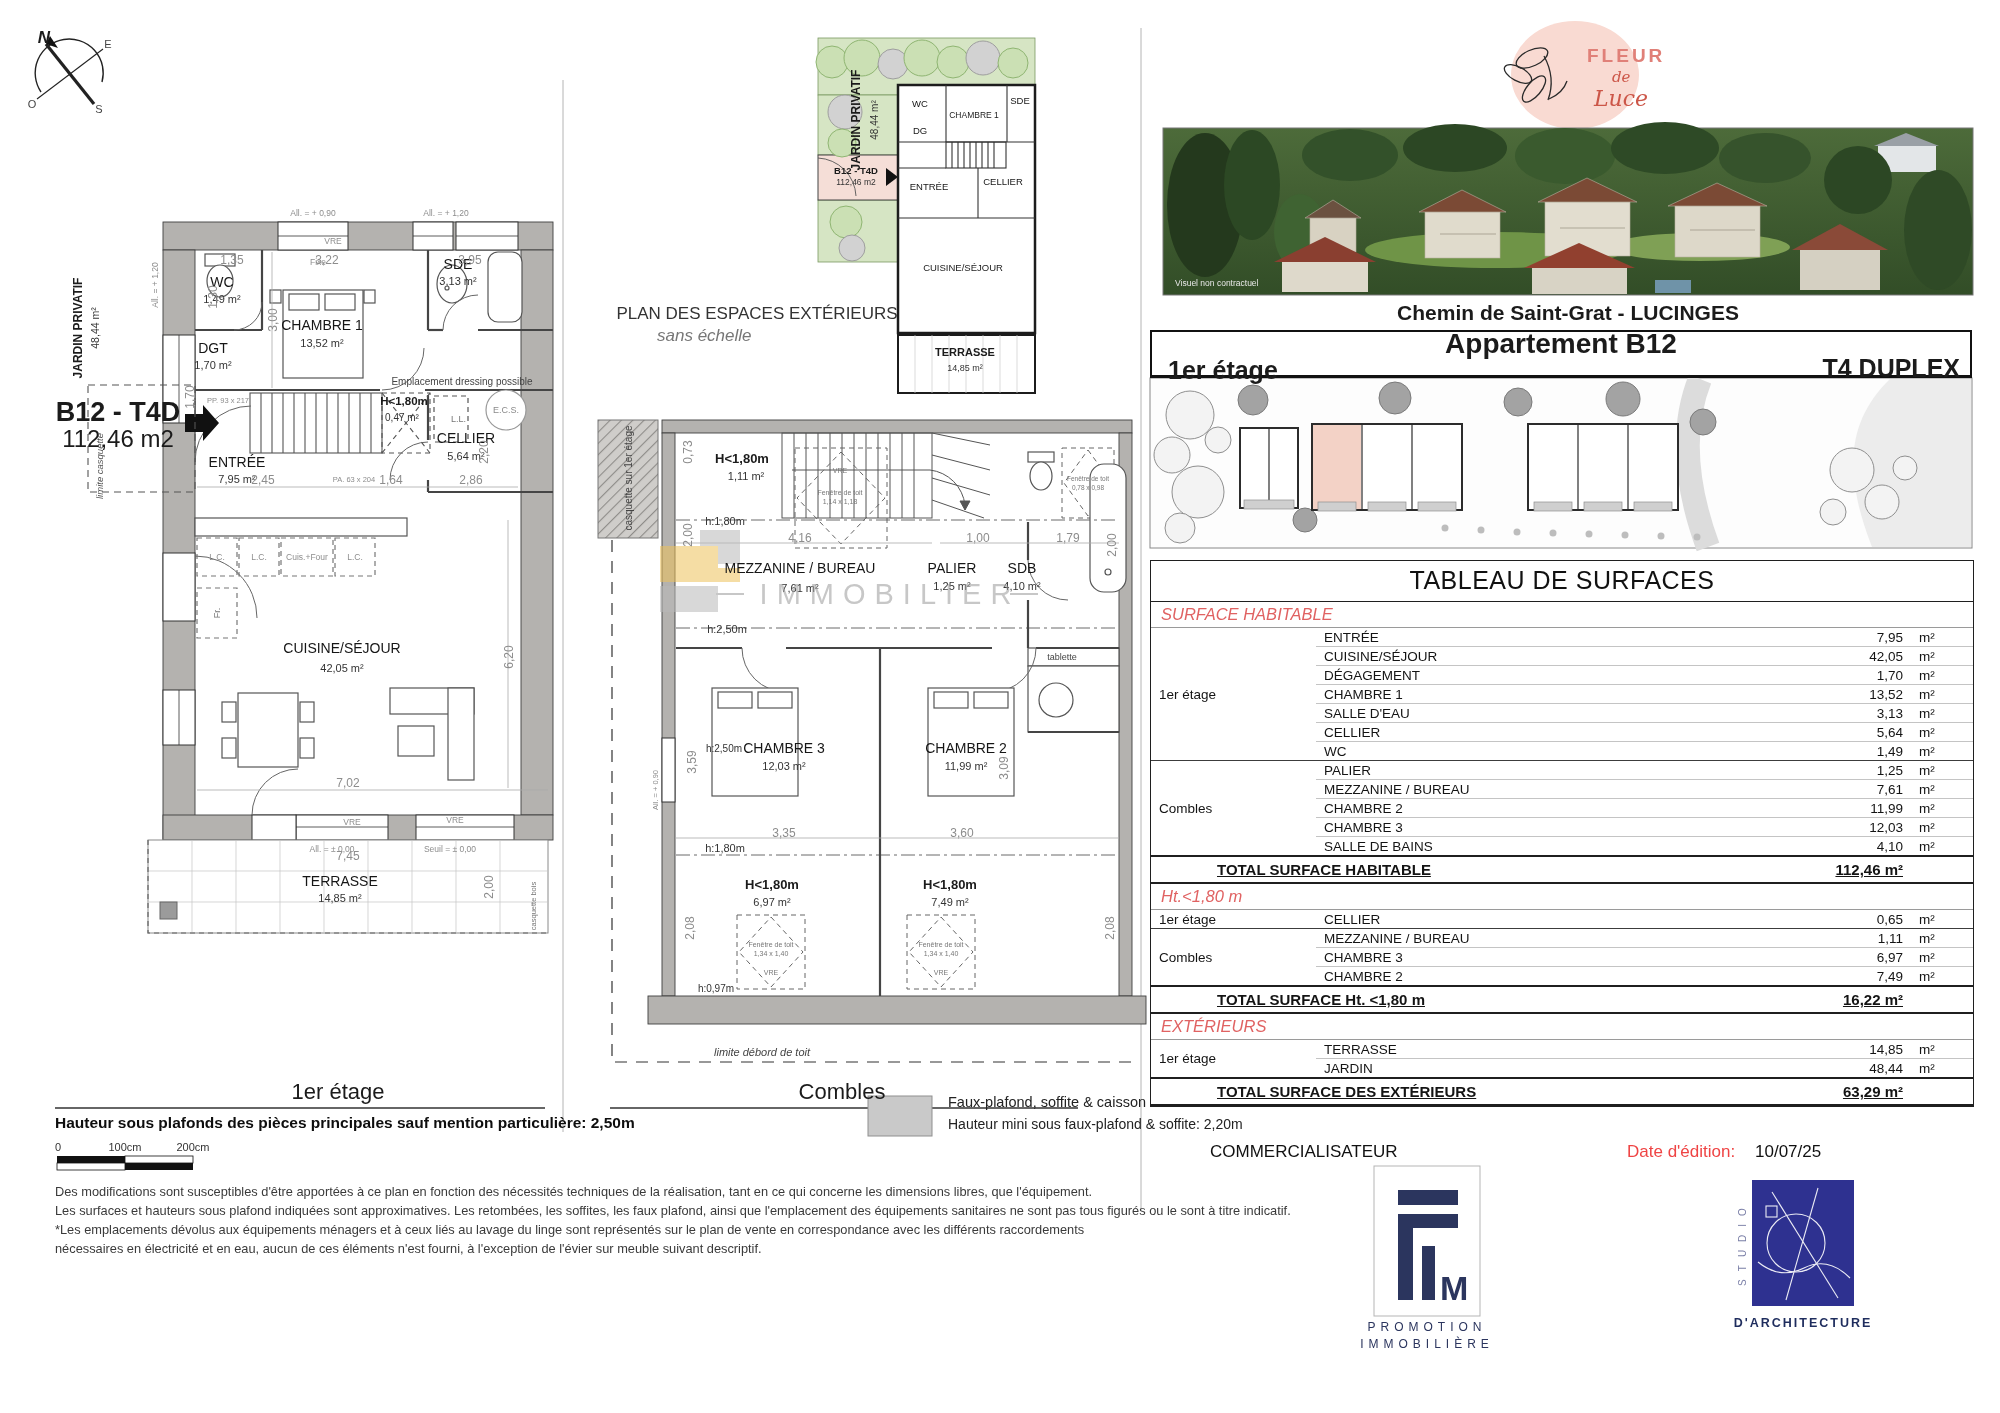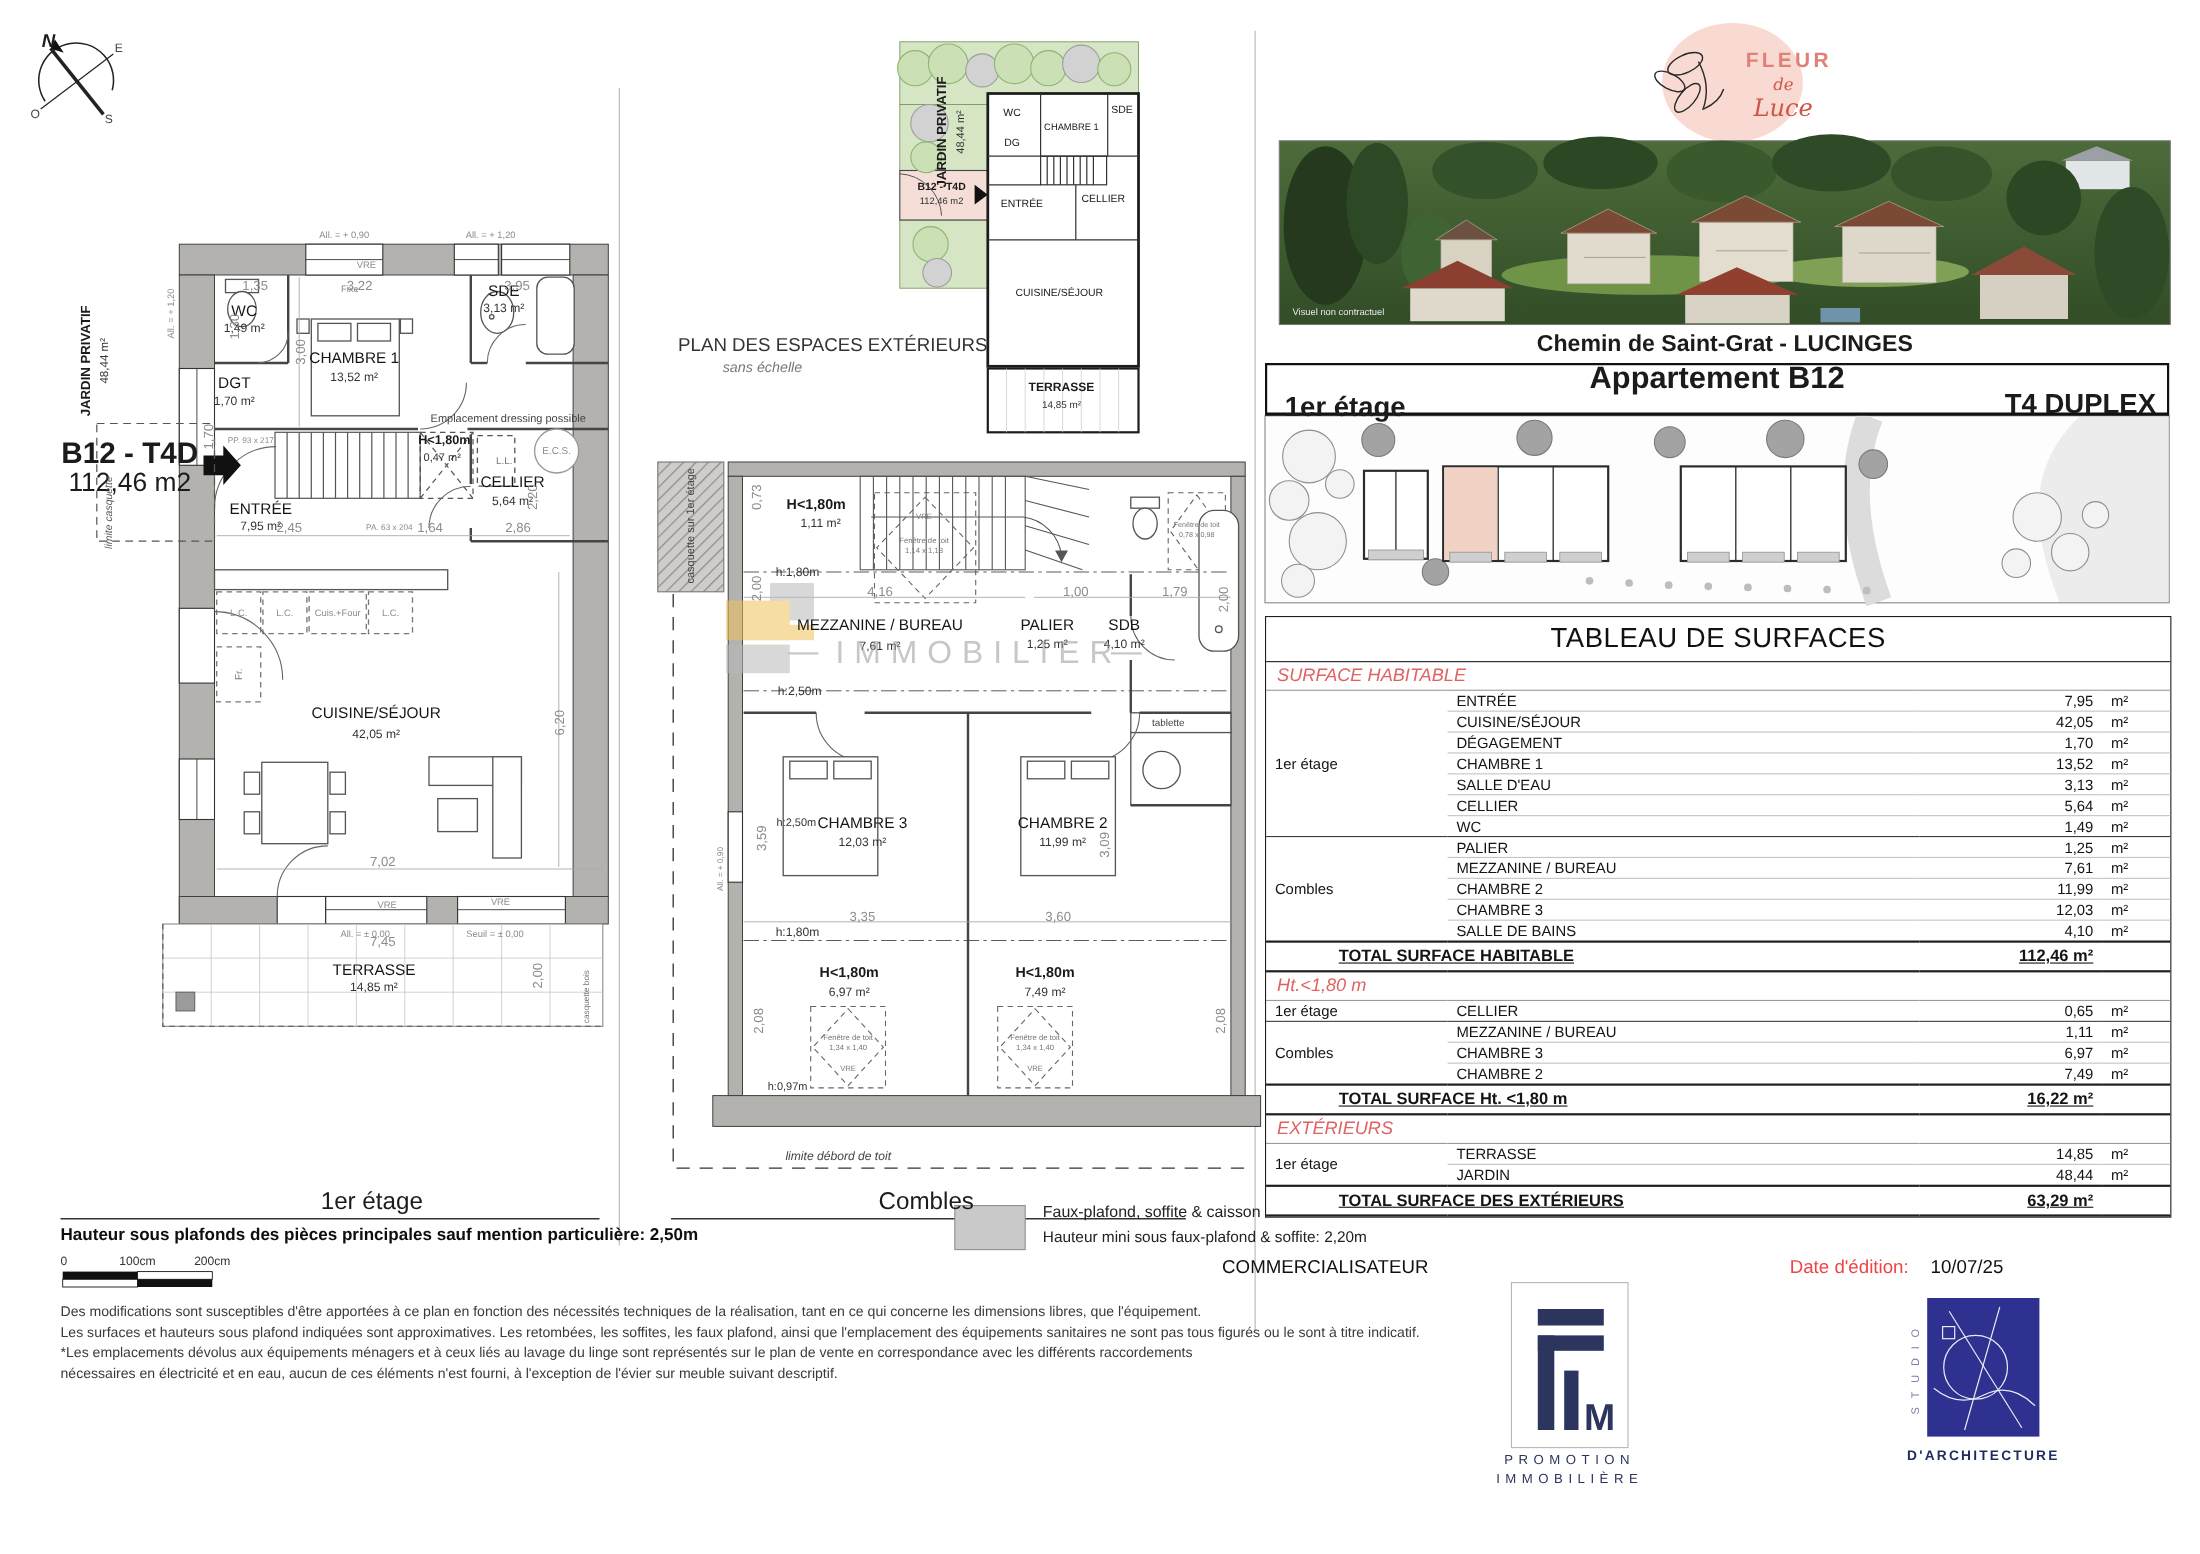--- a/index.html
+++ b/index.html
@@ -553,21 +553,21 @@
 <div class="c dim" style="left:391px;top:480px;">1,64</div>
 <div class="c dim" style="left:471px;top:480px;">2,86</div>
 <div class="vt dim" style="left:484px;top:452px;">2,20</div>
 <div class="vt dim" style="left:509px;top:657px;">6,20</div>
 <div class="c dim" style="left:348px;top:783px;">7,02</div>
 <div class="c dim" style="left:348px;top:856px;">7,45</div>
 <div class="vt dim" style="left:489px;top:887px;">2,00</div>
 <div class="c" style="left:338px;top:1092px;font-size:22px;">1er étage</div>
 
 <div class="c" style="left:757px;top:314px;font-size:17px;color:#333;">PLAN DES ESPACES EXTÉRIEURS</div>
-<div class="l" style="left:657px;top:326px;font-size:13px;font-style:italic;color:#777;">sans échelle</div>
+<div class="l" style="left:657px;top:326px;font-size:17px;font-style:italic;color:#777;">sans échelle</div>
 <div class="vt" style="left:856px;top:120px;font-size:12px;font-weight:bold;">JARDIN PRIVATIF</div>
 <div class="vt" style="left:874px;top:120px;font-size:10px;color:#333;">48,44 m²</div>
 <div class="c" style="left:856px;top:170px;font-size:9.5px;font-weight:bold;">B12 - T4D</div>
 <div class="c" style="left:856px;top:182px;font-size:8.5px;color:#333;">112,46 m2</div>
 <div class="c lbls" style="left:920px;top:103px;">WC</div>
 <div class="c lbls" style="left:920px;top:130px;">DG</div>
 <div class="c" style="left:974px;top:115px;font-size:8.5px;">CHAMBRE 1</div>
 <div class="c lbls" style="left:1020px;top:100px;">SDE</div>
 <div class="c lbls" style="left:929px;top:186px;">ENTRÉE</div>
 <div class="c lbls" style="left:1003px;top:181px;">CELLIER</div>
@@ -776,21 +776,21 @@
           </tr>
           <tr class="tot">
             <td class="tl" colspan="2">TOTAL SURFACE  DES EXTÉRIEURS</td>
             <td class="vl">63,29 m²</td>
             <td class="un"></td>
           </tr>
         </tbody>
   </table>
 </div>
 
-<div class="l" style="left:1111px;top:1142px;font-size:17px;color:#111;">COMMERCIALISATEUR</div>
+<div class="l" style="left:1210px;top:1142px;font-size:17px;color:#111;">COMMERCIALISATEUR</div>
 <div class="l" style="left:1627px;top:1142px;font-size:17px;color:#ef4444;">Date d'édition:</div>
 <div class="l" style="left:1755px;top:1142px;font-size:17px;color:#111;">10/07/25</div>
 <div class="c" style="left:1427px;top:1327px;font-size:12px;letter-spacing:5px;color:#2b355e;">PROMOTION</div>
 <div class="c" style="left:1427px;top:1344px;font-size:12px;letter-spacing:5px;color:#2b355e;">IMMOBILIÈRE</div>
 <div class="vt" style="left:1742px;top:1243px;font-size:10px;letter-spacing:8px;color:#7c80a8;">STUDIO</div>
 <div class="c" style="left:1803px;top:1323px;font-size:12.5px;font-weight:bold;letter-spacing:2px;color:#1f2d5e;">D'ARCHITECTURE</div>
 
 </div>
 
 </body></html>

